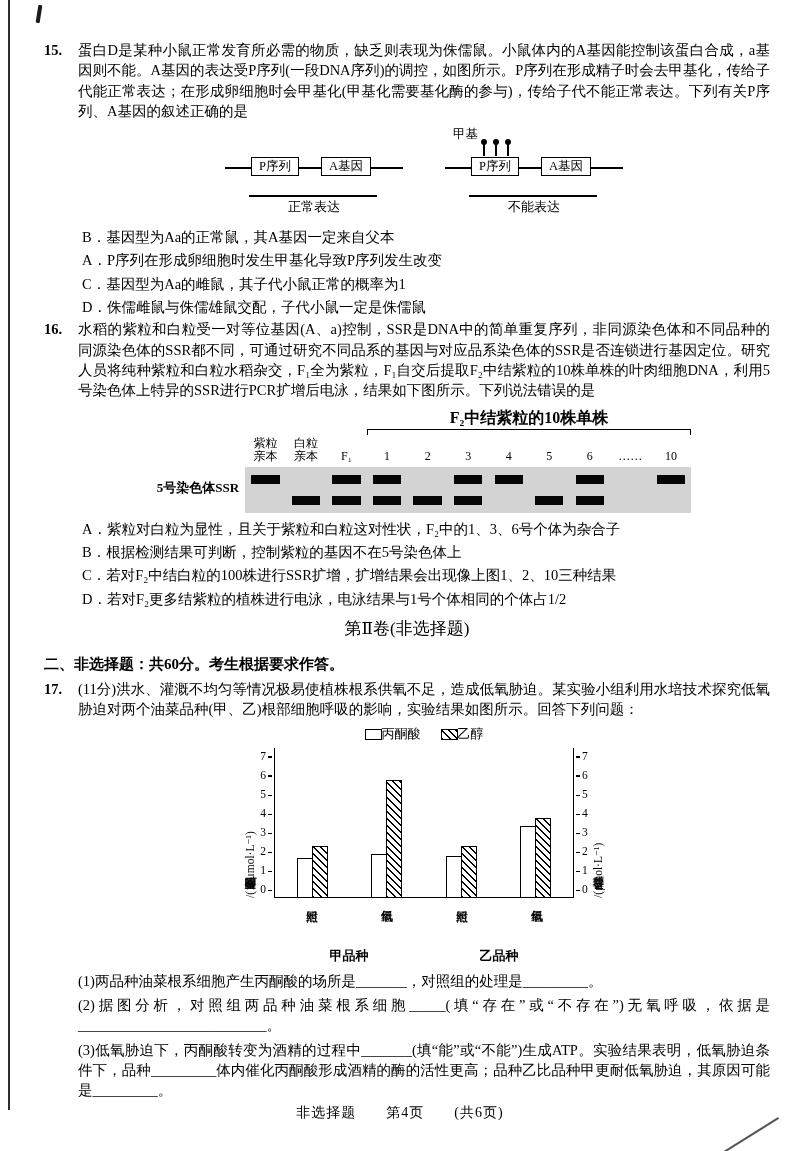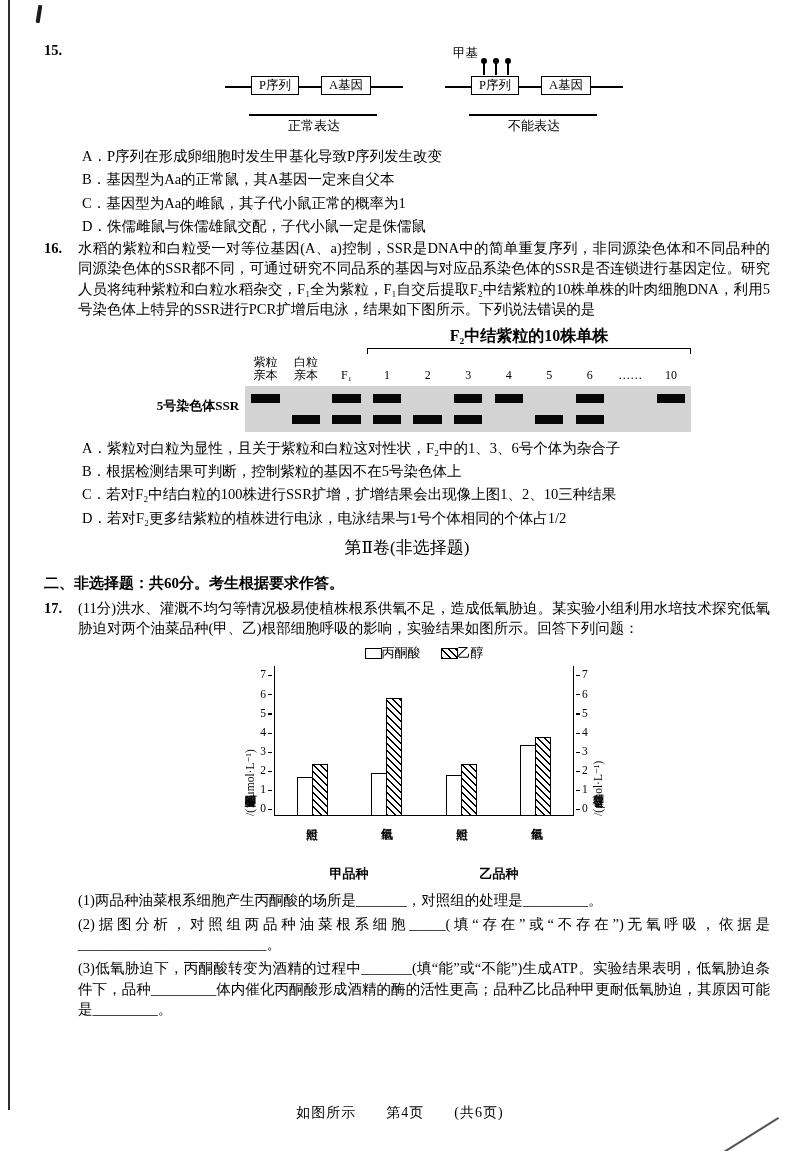--- a/index.html
+++ b/index.html
@@ -84,20 +84,21 @@
 <body>
 
 <div class="page">
   <div class="edge-left"></div>
   <div class="corner-mark"></div>
   <div class="diag-mark"></div>
 
   <section class="q">
     <span class="q-num">15.</span>
     <div class="q-body">
+      <p class="stem">蛋白D是某种小鼠正常发育所必需的物质，缺乏则表现为侏儒鼠。小鼠体内的A基因能控制该蛋白合成，a基因则不能。A基因的表达受P序列(一段DNA序列)的调控，如图所示。P序列在形成精子时会去甲基化，传给子代能正常表达；在形成卵细胞时会甲基化(甲基化需要基化酶的参与)，传给子代不能正常表达。下列有关P序列、A基因的叙述正确的是</p>
 
       <div class="fig15">
         <div class="gene-diagram">
           <div class="dna-line"></div>
           <div class="gene-box box-p">P序列</div>
           <div class="gene-box box-a">A基因</div>
           <div class="cap-line"></div>
           <div class="cap">正常表达</div>
         </div>
         <div class="gene-diagram">
@@ -107,22 +108,22 @@
           <div class="lollipop l3"></div>
           <div class="dna-line"></div>
           <div class="gene-box box-p">P序列</div>
           <div class="gene-box box-a">A基因</div>
           <div class="cap-line"></div>
           <div class="cap">不能表达</div>
         </div>
       </div>
 
       <div class="options">
+        <p>B．基因型为Aa的正常鼠，其A基因一定来自父本</p>
         <p>A．P序列在形成卵细胞时发生甲基化导致P序列发生改变</p>
-        <p>B．基因型为Aa的正常鼠，其A基因一定来自父本</p>
         <p>C．基因型为Aa的雌鼠，其子代小鼠正常的概率为1</p>
         <p>D．侏儒雌鼠与侏儒雄鼠交配，子代小鼠一定是侏儒鼠</p>
       </div>
     </div>
   </section>
 
   <section class="q">
     <span class="q-num">16.</span>
     <div class="q-body">
       <p class="stem">水稻的紫粒和白粒受一对等位基因(A、a)控制，SSR是DNA中的简单重复序列，非同源染色体和不同品种的同源染色体的SSR都不同，可通过研究不同品系的基因与对应品系染色体的SSR是否连锁进行基因定位。研究人员将纯种紫粒和白粒水稻杂交，F₁全为紫粒，F₁自交后提取F₂中结紫粒的10株单株的叶肉细胞DNA，利用5号染色体上特异的SSR进行PCR扩增后电泳，结果如下图所示。下列说法错误的是</p>
@@ -272,14 +273,14 @@
       </div>
 
       <div class="subq">
         <p>(1)两品种油菜根系细胞产生丙酮酸的场所是_______，对照组的处理是_________。</p>
         <p>(2)据图分析，对照组两品种油菜根系细胞_____(填“存在”或“不存在”)无氧呼吸，依据是__________________________。</p>
         <p>(3)低氧胁迫下，丙酮酸转变为酒精的过程中_______(填“能”或“不能”)生成ATP。实验结果表明，低氧胁迫条件下，品种_________体内催化丙酮酸形成酒精的酶的活性更高；品种乙比品种甲更耐低氧胁迫，其原因可能是_________。</p>
       </div>
     </div>
   </section>
 
-  <div class="footer">如图所示　　第4页　　(共6页)</div>
+  <div class="footer">非选择题　　第4页　　(共6页)</div>
 </div>
 
 </body></html>

